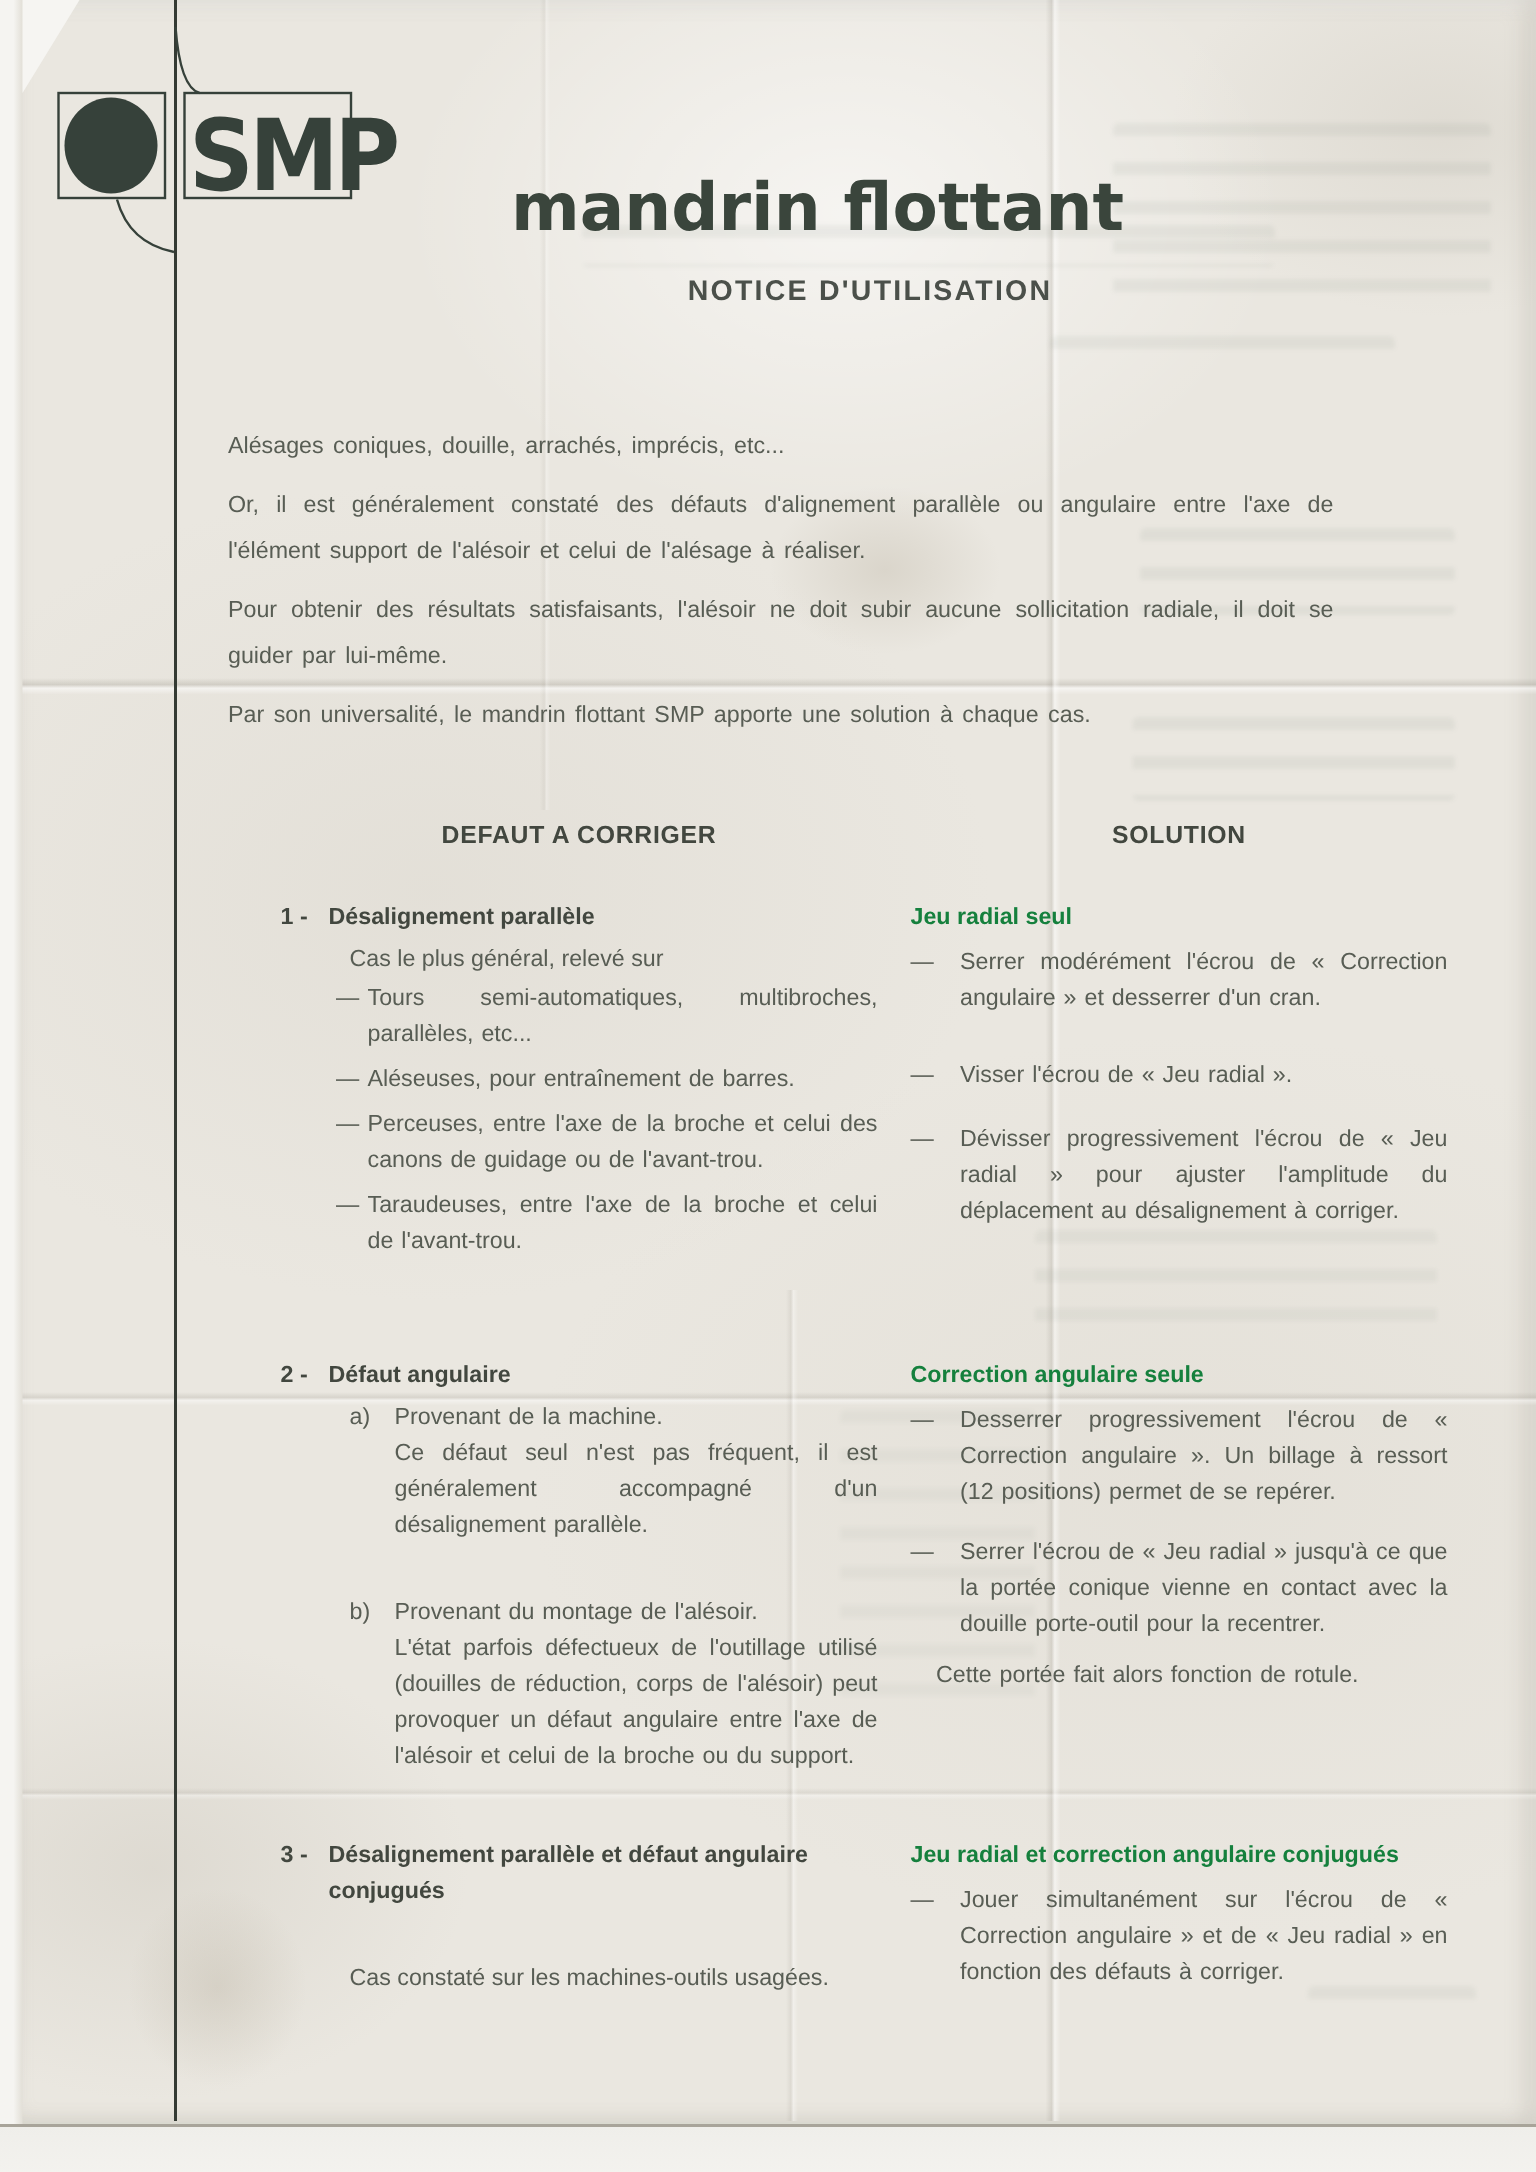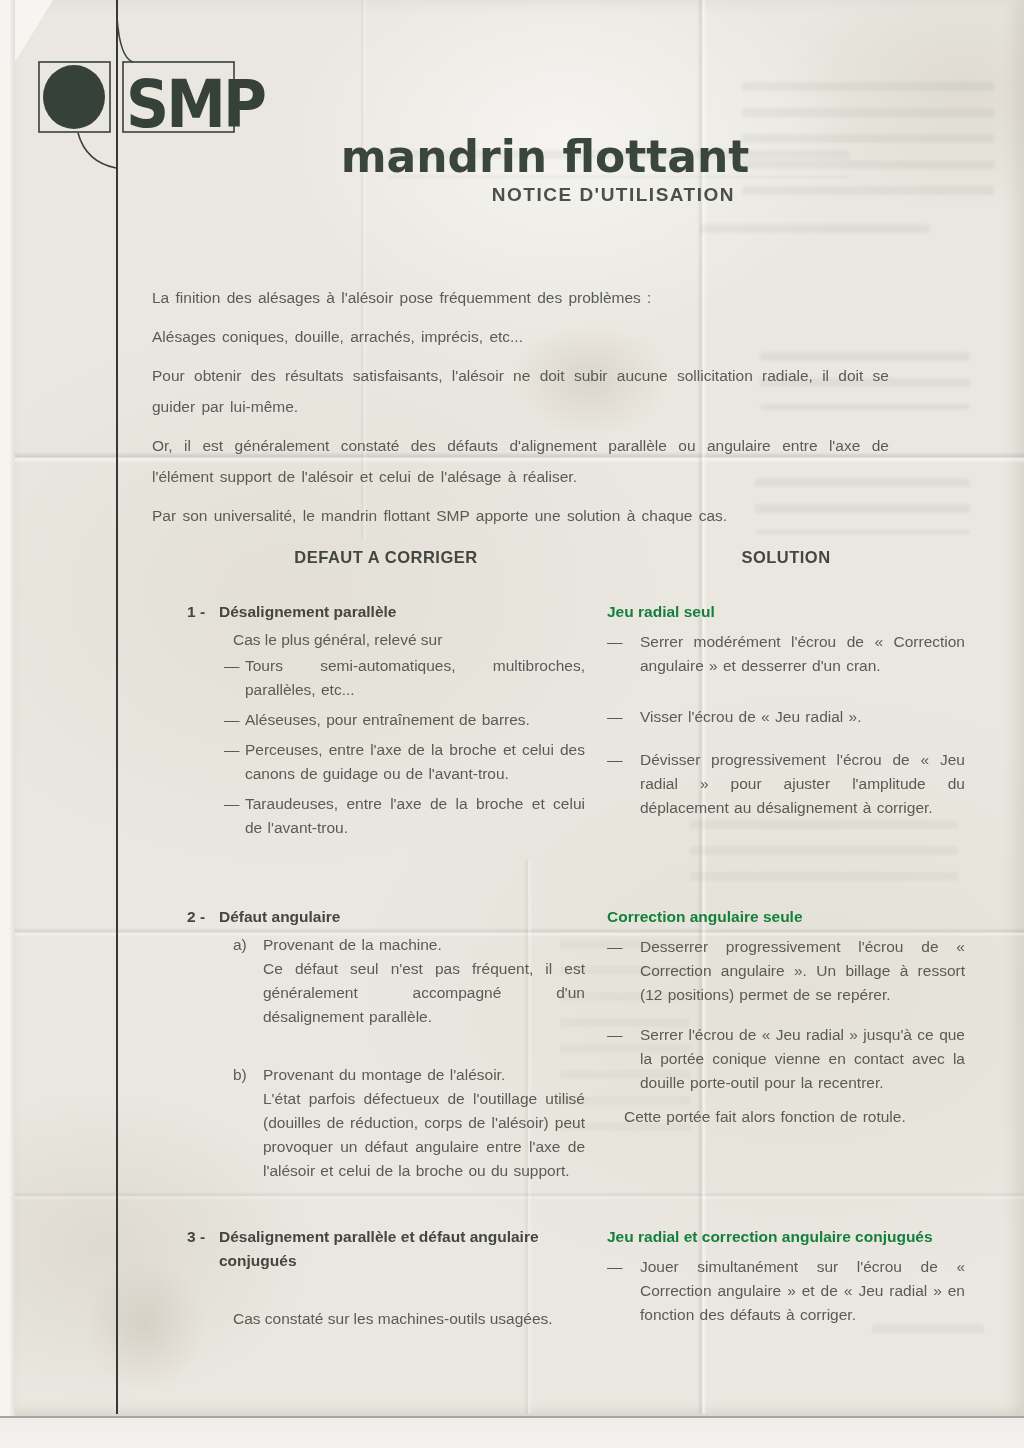--- a/index.html
+++ b/index.html
@@ -23,26 +23,26 @@
   }
   .below-paper{position:absolute;left:0;bottom:0;height:30px;width:100%;background:linear-gradient(180deg,#efeeea,#f3f2ee);}
   .left-edge{position:absolute;left:0;top:0;width:15px;height:1416px;background:linear-gradient(90deg,#f5f4f1 60%,#e2dfd7);}
   .corner-fold{position:absolute;left:15px;top:0;width:0;height:0;border-left:38px solid #f6f5f2;border-bottom:62px solid transparent;}
 
   .rule{position:absolute;left:116px;top:0;width:2px;height:1414px;background:#343a33;}
 
   .logo-svg{position:absolute;left:30px;top:10px;}
 
   .title{
-    position:absolute;left:325px;top:131px;width:440px;text-align:center;
+    position:absolute;left:325px;top:113px;width:440px;text-align:center;
     font-family:"DejaVu Sans",sans-serif;font-weight:bold;
     font-size:44px;letter-spacing:0px;color:#3a453c;
   }
   .subtitle{
-    position:absolute;left:425px;top:184px;width:310px;text-align:right;
+    position:absolute;left:425px;top:184px;width:310px;text-align:center;
     font-size:19px;font-weight:bold;letter-spacing:1.5px;color:#4b504a;
   }
 
   .intro{position:absolute;left:152px;top:282px;width:737px;font-size:15.5px;color:#585d54;}
   .intro p{margin:0 0 8px 0;line-height:31px;word-spacing:2px;}
   .intro p.just{text-align:justify;}
 
   .columns{
     position:absolute;left:187px;top:548px;width:778px;
     display:grid;grid-template-columns:398px 358px;column-gap:22px;
@@ -114,24 +114,23 @@
       <path d="M 48 123 Q 56 152 86 158"></path>
     </g>
     <ellipse cx="44" cy="87" rx="31" ry="32" fill="#36413a"></ellipse>
     <text x="96" y="117" font-family="DejaVu Sans, sans-serif" font-weight="bold" font-size="60" letter-spacing="-3" fill="#36413a" transform="scale(1,1.1) translate(0,-11)">SMP</text>
   </svg>
 
   <div class="title">mandrin flottant</div>
   <div class="subtitle">NOTICE D'UTILISATION</div>
 
   <div class="intro">
-    <p>La finition des alésages à l'alésoir pose fréquemment des problèmes :</p>
     <p>Alésages coniques, douille, arrachés, imprécis, etc...</p>
+    <p class="just">Or, il est généralement constaté des défauts d'alignement parallèle ou angulaire entre l'axe de l'élément support de l'alésoir et celui de l'alésage à réaliser.</p>
     <p class="just">Pour obtenir des résultats satisfaisants, l'alésoir ne doit subir aucune sollicitation radiale, il doit se guider par lui-même.</p>
-    <p class="just">Or, il est généralement constaté des défauts d'alignement parallèle ou angulaire entre l'axe de l'élément support de l'alésoir et celui de l'alésage à réaliser.</p>
     <p>Par son universalité, le mandrin flottant SMP apporte une solution à chaque cas.</p>
   </div>
 
   <div class="columns">
 
     <div class="colhead">DEFAUT A CORRIGER</div>
     <div class="colhead">SOLUTION</div>
 
     <div class="cell s1">
       <div class="sec-head">

